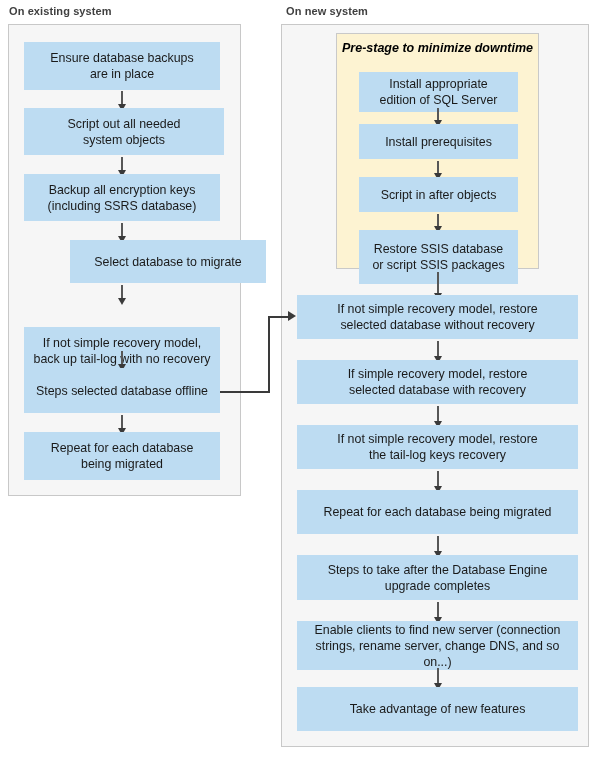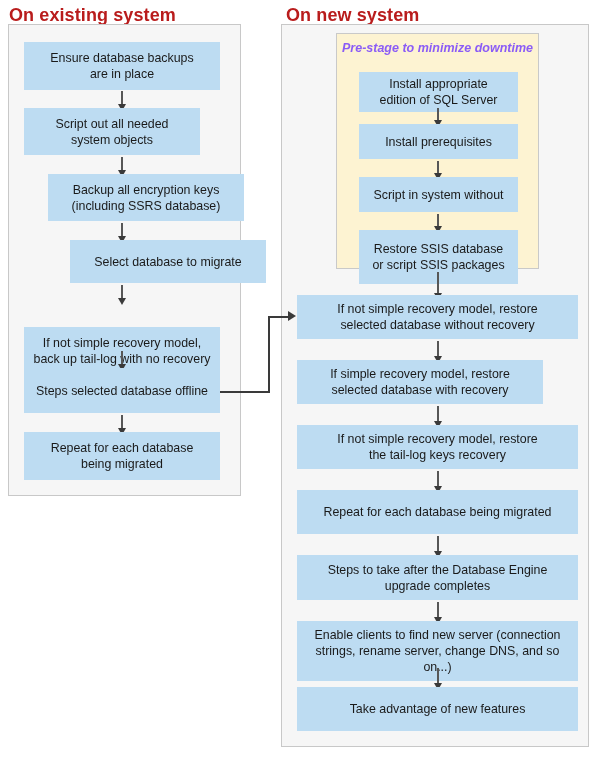--- a/index.html
+++ b/index.html
@@ -18,23 +18,23 @@
 
   .diagram {
     position: absolute;
     left: 0; top: 0;
     width: 600px; height: 759px;
   }
 
   
   .col-title {
     position: absolute;
-    font-size: 18px;
+    font-size: 11px;
     font-weight: bold;
-    color: #b91c1c;
+    color: #404040;
     letter-spacing: 0.1px;
     white-space: nowrap;
   }
   #title-existing { left: 9px;  top: 5px; }
   #title-new      { left: 286px; top: 5px; }
 
   
   .panel {
     position: absolute;
     background: #f6f6f6;
@@ -54,21 +54,21 @@
     box-sizing: border-box;
   }
   #prestage-title {
     position: absolute;
     left: 336px; top: 41px;
     width: 203px;
     text-align: center;
     font-size: 12.5px;
     font-weight: bold;
     font-style: italic;
-    color: #8b5cf6;
+    color: #000000;
     white-space: nowrap;
   }
 
   
   .box {
     position: absolute;
     background: #bddcf2;
     box-sizing: border-box;
     display: flex;
     align-items: center;
@@ -130,29 +130,29 @@
   <div id="prestage-title">Pre-stage to minimize downtime</div>
 
   <div class="box" style="left:24px; top:42px; width:196px; height:48px;">
     <span>
       <span>Ensure database backups</span>
       <span>are in place</span>
     </span>
   </div>
   <div class="arrow" style="left:121px; top:91px; height:14px;"></div>
 
-  <div class="box" style="left:24px; top:108px; width:176px; height:47px;">
+  <div class="box" style="left:24px; top:108px; width:200px; height:47px;">
     <span>
       <span>Script out all needed</span>
       <span>system objects</span>
     </span>
   </div>
   <div class="arrow" style="left:121px; top:157px; height:14px;"></div>
 
-  <div class="box" style="left:24px; top:174px; width:196px; height:47px;margin-left:24px;">
+  <div class="box" style="left:24px; top:174px; width:196px; height:47px;">
     <span>
       <span>Backup all encryption keys</span>
       <span>(including SSRS database)</span>
     </span>
   </div>
   <div class="arrow" style="left:121px; top:223px; height:14px;"></div>
 
   <div class="box" style="left:24px; top:240px; width:196px; height:43px;margin-left:46px;">
     <span>
       <span>Select database to migrate</span>
@@ -197,42 +197,42 @@
 
   <div class="box" style="left:359px; top:124px; width:159px; height:35px;">
     <span>
       <span>Install prerequisites</span>
     </span>
   </div>
   <div class="arrow" style="left:437px; top:161px; height:13px;"></div>
 
   <div class="box" style="left:359px; top:177px; width:159px; height:35px;">
     <span>
-      <span>Script in system without</span>
+      <span>Script in after objects</span>
     </span>
   </div>
   <div class="arrow" style="left:437px; top:214px; height:13px;"></div>
 
   <div class="box" style="left:359px; top:230px; width:159px; height:54px;">
     <span>
       <span>Restore SSIS database</span>
       <span>or script SSIS packages</span>
     </span>
   </div>
   <div class="arrow" style="left:437px; top:272px; height:22px;"></div>
 
   <div class="box" style="left:297px; top:295px; width:281px; height:44px;">
     <span>
       <span>If not simple recovery model, restore</span>
       <span>selected database without recovery</span>
     </span>
   </div>
   <div class="arrow" style="left:437px; top:341px; height:16px;"></div>
 
-  <div class="box" style="left:297px; top:360px; width:246px; height:44px;">
+  <div class="box" style="left:297px; top:360px; width:281px; height:44px;">
     <span>
       <span>If simple recovery model, restore</span>
       <span>selected database with recovery</span>
     </span>
   </div>
   <div class="arrow" style="left:437px; top:406px; height:16px;"></div>
 
   <div class="box" style="left:297px; top:425px; width:281px; height:44px;">
     <span>
       <span>If not simple recovery model, restore</span>
@@ -249,21 +249,21 @@
   <div class="arrow" style="left:437px; top:536px; height:16px;"></div>
 
   <div class="box" style="left:297px; top:555px; width:281px; height:45px;">
     <span>
       <span>Steps to take after the Database Engine</span>
       <span>upgrade completes</span>
     </span>
   </div>
   <div class="arrow" style="left:437px; top:602px; height:16px;"></div>
 
-  <div class="box" style="left:297px; top:621px; width:281px; height:60px;">
+  <div class="box" style="left:297px; top:621px; width:281px; height:49px;">
     <span>
       <span>Enable clients to find new server (connection</span>
       <span>strings, rename server, change DNS, and so on...)</span>
     </span>
   </div>
   <div class="arrow" style="left:437px; top:668px; height:16px;"></div>
 
   <div class="box" style="left:297px; top:687px; width:281px; height:44px;">
     <span>
       <span>Take advantage of new features</span>

